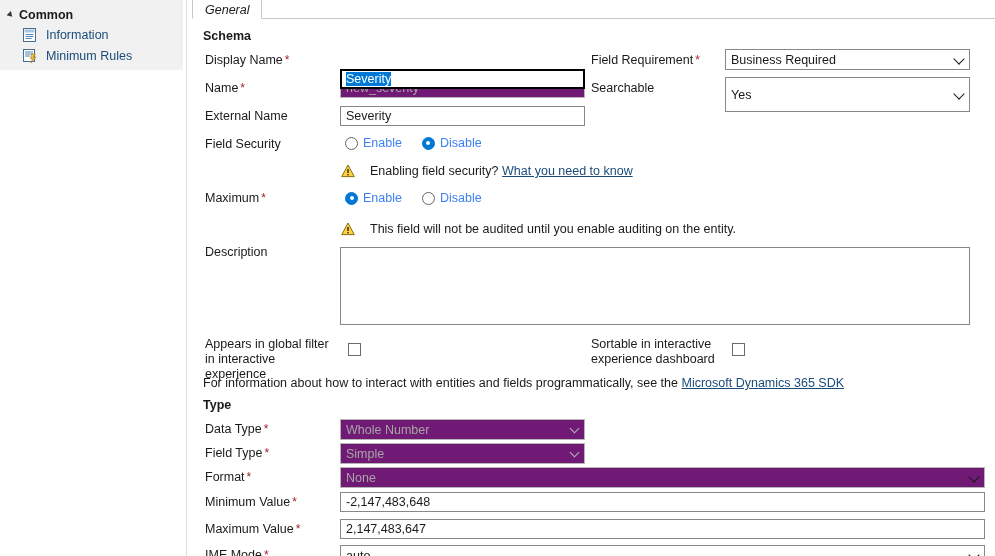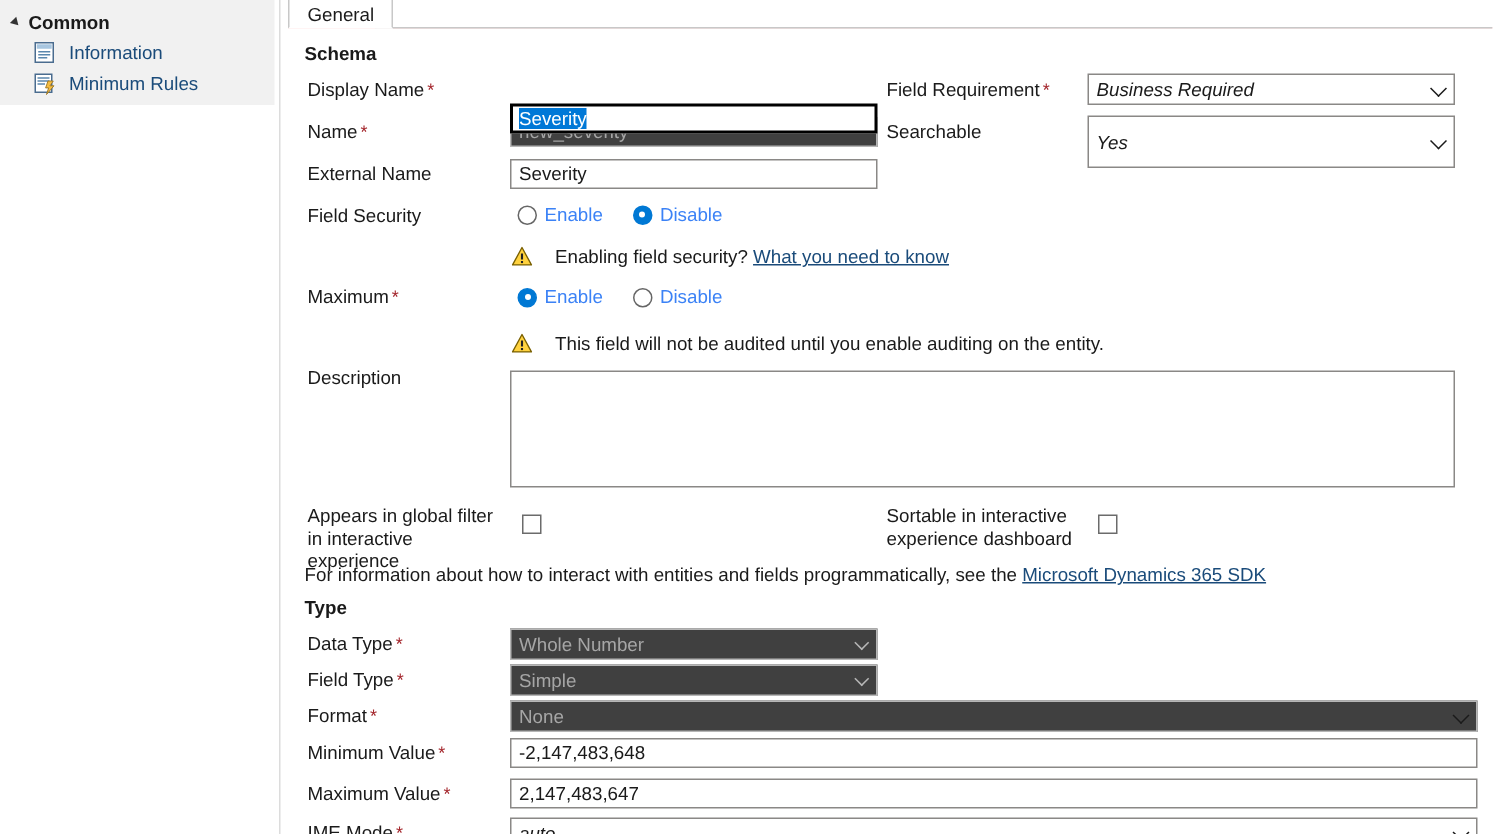--- a/index.html
+++ b/index.html
@@ -48,20 +48,21 @@
   }
   .nav-item .ico { width: 17px; height: 16px; margin-right: 7px; flex: 0 0 auto; }
   .ni-1 { top: 27px; }
   .ni-2 { top: 48px; }
 
   
   .tabstrip {
     position: absolute; left: 192px; top: 0;
     width: 803px; height: 19px;
     border-bottom: 1px solid #fca5a5;
+    font-style: italic;
   }
   .tab {
     position: absolute; left: 0; top: 0;
     height: 19px;
     padding: 2px 12px 0 12px;
     background: #ffffff;
     border: 1px solid #c8c8c8;
     border-bottom: 1px solid #ffffff;
     border-top: none;
     font-size: 12.5px;
@@ -95,31 +96,30 @@
     color: #1a1a1a;
     background: #ffffff;
     border: 1px solid #8a8886;
     position: absolute;
     padding: 1px 5px;
     outline: none;
   }
   input.txt { height: 20px; }
   input.txt.disabled, .fakesel.disabled {
     color: #a6a6a6;
-    background: #404040;
+    background: #701a75;
     border-color: #b6b6b6;
   }
   textarea.ta { resize: none; padding: 3px 5px; }
 
   select.sel {
     height: 21px;
     -webkit-appearance: none; appearance: none;
     padding-right: 10px;
     border-radius: 0;
-    font-style: italic;
   }
   .selwrap { position: absolute; }
   .selwrap select {
     position: absolute; left: 0; top: 0;
     width: 100%; height: 100%;
   }
   .chev {
     position: absolute; right: 7px; top: 50%;
     width: 8px; height: 8px;
     margin-top: -5px;

